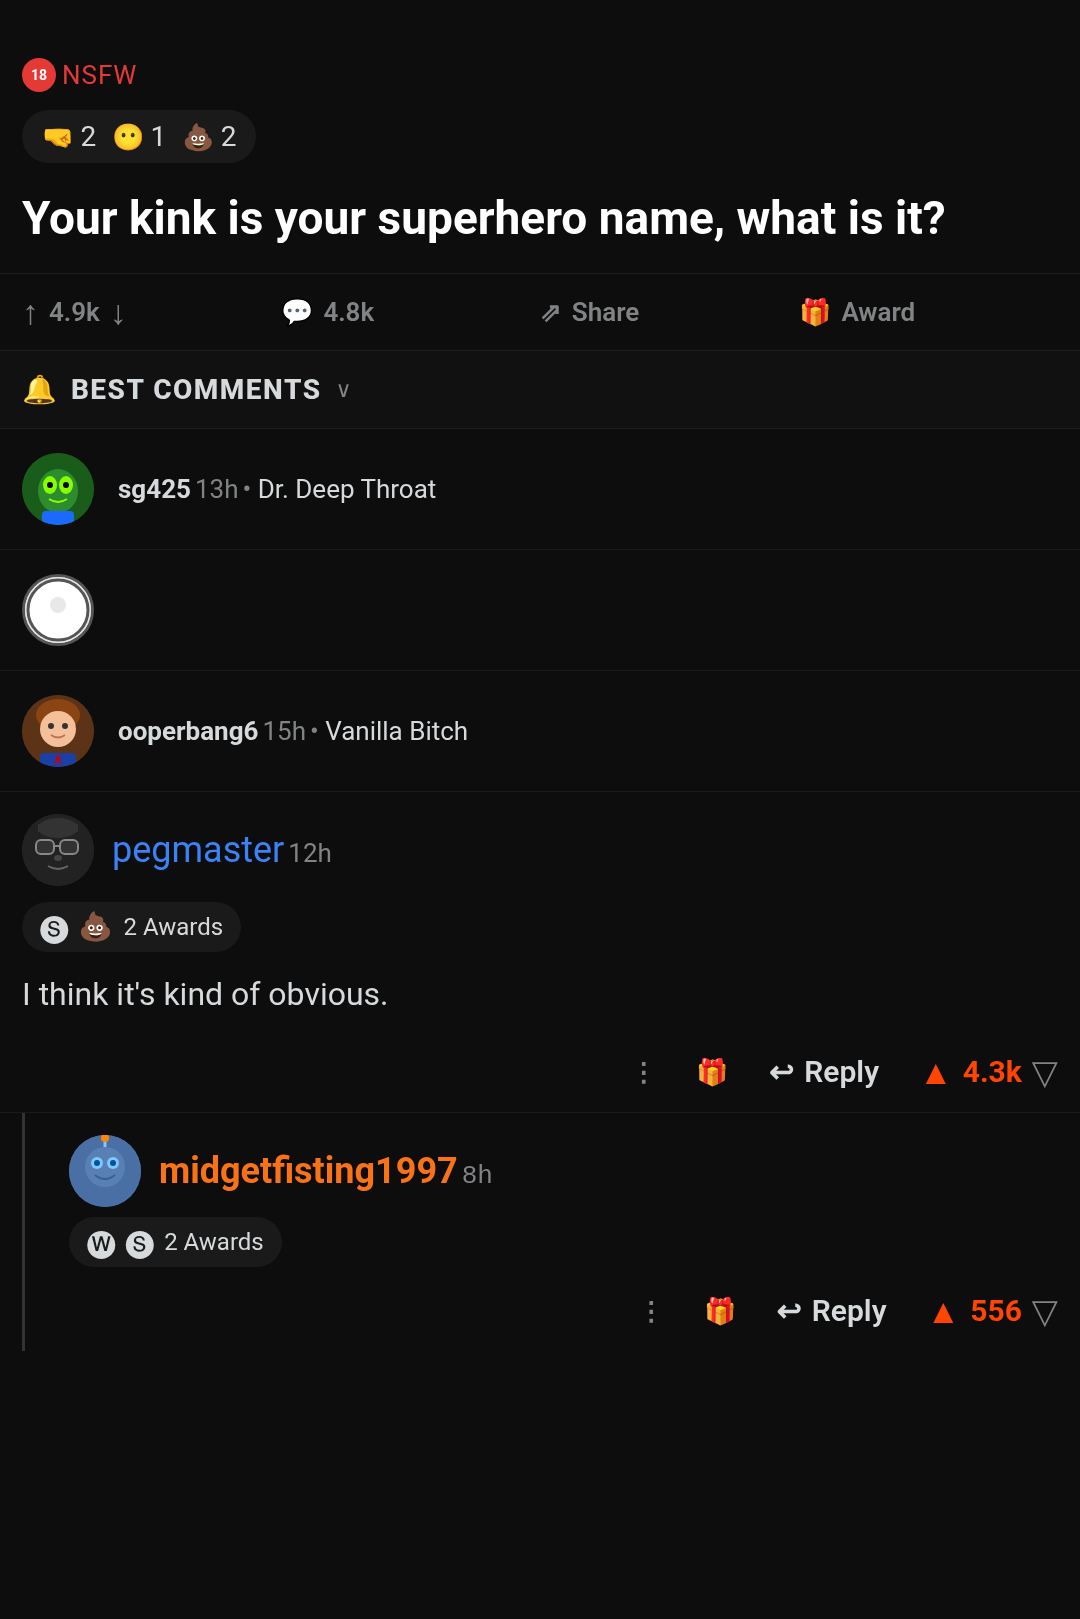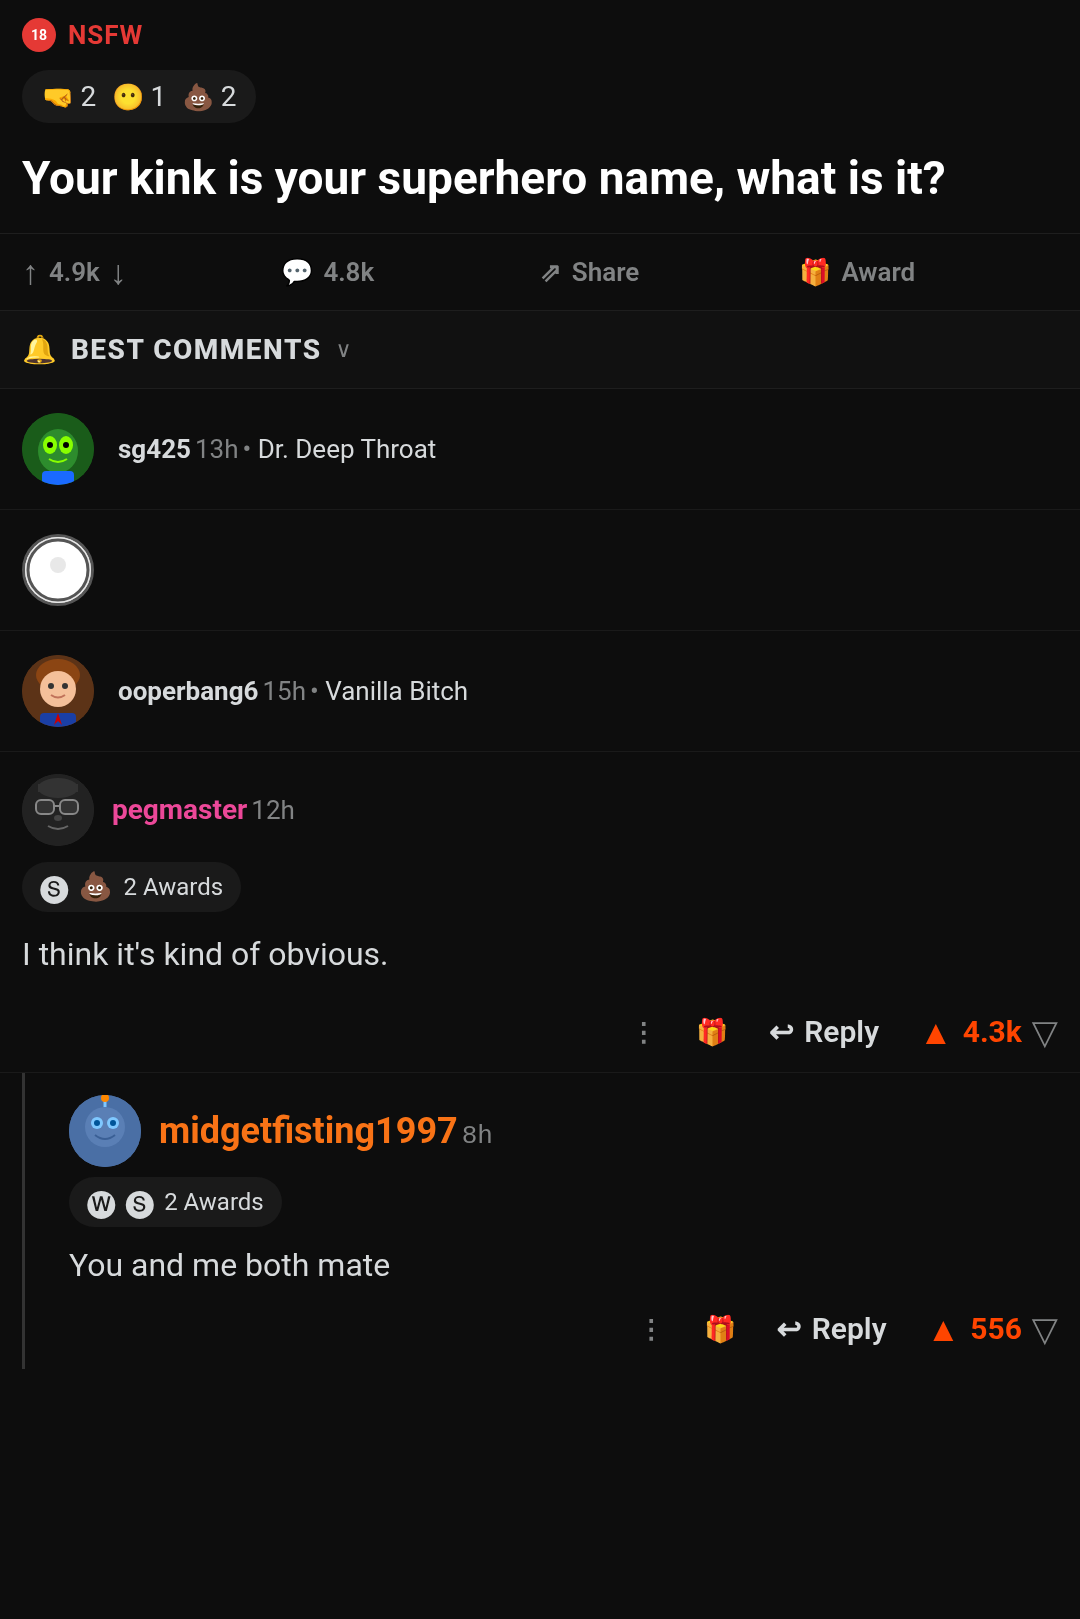--- a/index.html
+++ b/index.html
@@ -8,39 +8,40 @@
       color: #d7dadc;
       font-family: -apple-system, BlinkMacSystemFont, 'Segoe UI', Roboto, sans-serif;
       width: 1080px;
       min-height: 1619px;
       overflow-x: hidden;
     }
 
     .nsfw-badge {
       display: flex;
       align-items: center;
-      gap: 12px;
+      gap: 6px;
       padding: 18px 22px 8px;
+      margin-top: 40px;
     }
     .nsfw-circle {
       width: 34px;
       height: 34px;
       border-radius: 50%;
       background: #e53935;
       color: white;
       font-size: 14px;
       font-weight: 700;
       display: flex;
       align-items: center;
       justify-content: center;
     }
     .nsfw-text {
       color: #e53935;
       font-size: 26px;
-      font-weight: 700;
+      font-weight: 400;
       letter-spacing: 1px;
       text-align: center;
     }
 
     .awards-row {
       display: flex;
       align-items: center;
       gap: 10px;
       padding: 10px 22px 16px;
     }
@@ -178,23 +179,23 @@
       padding: 22px 22px 0;
       border-bottom: 1px solid #1a1a1a;
     }
     .big-comment-header {
       display: flex;
       align-items: center;
       gap: 18px;
       margin-bottom: 16px;
     }
     .big-comment-username {
-      font-size: 28px;
-      font-weight: 700;
-      color: #ec4899;
+      font-size: 36px;
+      font-weight: 400;
+      color: #3b82f6;
     }
     .big-comment-time {
       font-size: 26px;
       color: #818384;
     }
     .awards-badge {
       background: #1a1a1a;
       border-radius: 30px;
       padding: 8px 18px;
       display: flex;
@@ -518,21 +519,20 @@
         <span class="reply-username">midgetfisting1997</span>
         <span class="reply-time"> <span>8h</span></span>
       </div>
     </div>
   </div>
   <div class="reply-awards-badge">
     <span class="awards-badge-icon">🅦</span>
     <span class="awards-badge-icon">🅢</span>
     <span>2 Awards</span>
   </div>
-  <div class="reply-body">You and me both mate</div>
   <div class="reply-actions">
     <div class="action-btn">
       <span>⋮</span>
     </div>
     <div class="action-btn">
       <span>🎁</span>
     </div>
     <div class="reply-btn">
       <span>↩</span>
       <span>Reply</span>

